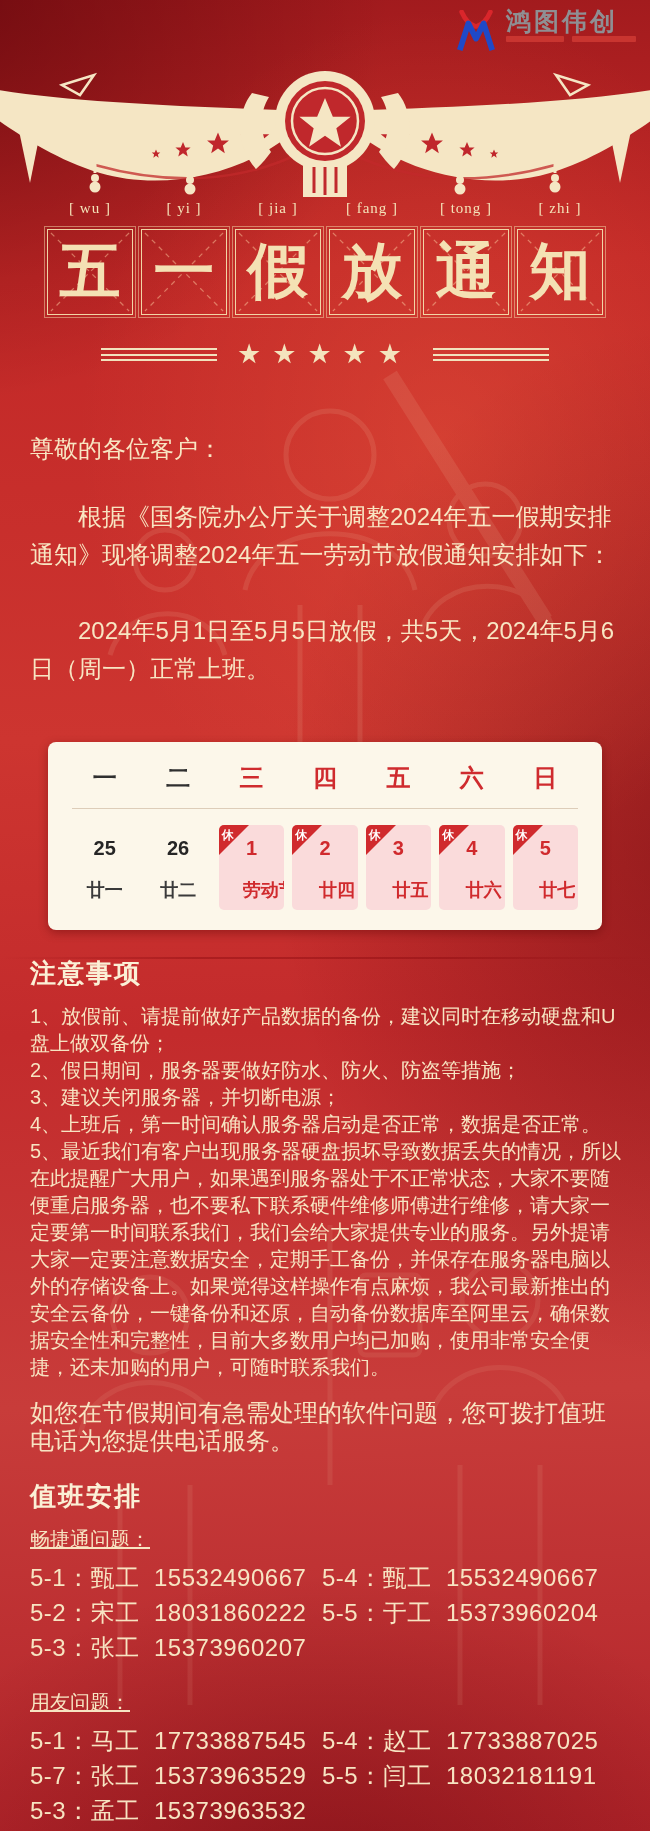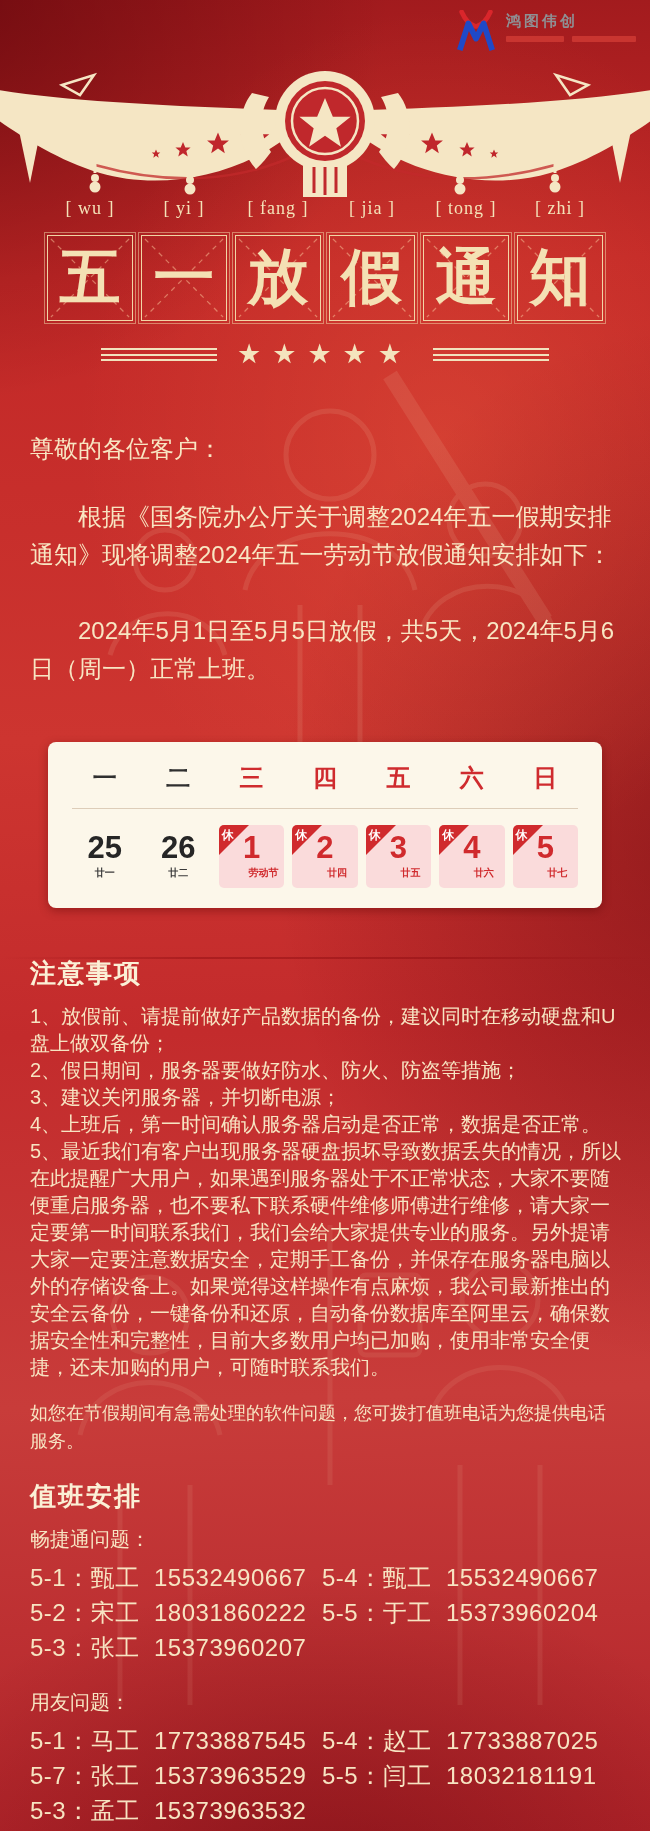--- a/index.html
+++ b/index.html
@@ -9,32 +9,32 @@
     background:
       radial-gradient(90% 38% at 68% 24%, rgba(255,115,72,.26), rgba(255,115,72,0) 62%),
       radial-gradient(120% 52% at 108% 46%, rgba(92,4,10,.48), rgba(92,4,10,0) 55%),
       radial-gradient(130% 42% at -8% 0%, rgba(76,0,6,.55), rgba(76,0,6,0) 52%),
       radial-gradient(120% 30% at 50% 104%, rgba(90,2,8,.45), rgba(90,2,8,0) 60%),
       linear-gradient(178deg,#a01a1d 0%,#c22827 15%,#cd3530 40%,#c32b2c 56%,#c83c3a 76%,#b2242a 100%);
   }
   .z{position:absolute;z-index:2;}
   
   .logo{top:10px;right:14px;display:flex;align-items:flex-start;gap:7px;}
-  .logo-text .name{font-size:15px;font-weight:bold;color:#8f8f93;letter-spacing:3px;line-height:22px;}
+  .logo-text .name{font-size:25px;font-weight:bold;color:#8f8f93;letter-spacing:3px;line-height:22px;}
   .logo-text .bars{display:flex;gap:8px;margin-top:4px;}
   .tag-bar{height:6px;background:#cf3a34;border-radius:1px;opacity:.85;}
   .tag-bar.b1{width:58px}.tag-bar.b2{width:64px}
   
   .banner{top:55px;left:0;width:650px;height:150px;}
   
   .fig{pointer-events:none;z-index:1;}
   
   .title-row{top:196px;left:47px;display:flex;gap:8px;}
   .title-cell{width:86px;text-align:center;}
-  .py{font-family:"Liberation Serif","DejaVu Serif",serif;font-size:18px;color:#f4e2b8;height:24px;line-height:24px;margin-bottom:15px;letter-spacing:1px;}
+  .py{font-family:"Liberation Serif","DejaVu Serif",serif;font-size:15px;color:#f4e2b8;height:24px;line-height:24px;margin-bottom:9px;letter-spacing:1px;}
   .char-box{position:relative;width:86px;height:86px;box-sizing:border-box;
     border:1px solid rgba(244,222,172,.95);outline:1px solid rgba(244,222,172,.5);outline-offset:2.5px;}
   .xlines{position:absolute;left:0;top:0;width:100%;height:100%;}
   .xlines line{stroke:rgba(248,188,148,.55);stroke-width:1.3;stroke-dasharray:5 5;}
   .ch{position:relative;display:block;font-family:"Liberation Serif","DejaVu Serif",serif;font-weight:bold;font-size:61px;line-height:84px;color:#f4e1b4;}
   
   .stars-row{top:337px;left:0;width:650px;display:flex;align-items:center;justify-content:center;gap:20px;}
   .hline{width:116px;height:13px;background:repeating-linear-gradient(180deg,#f2e2bd 0 2px,rgba(0,0,0,0) 2px 5.5px);}
   .star-string{font-size:27px;color:#f4e4bd;letter-spacing:11px;line-height:34px;white-space:nowrap;}
   
@@ -44,36 +44,36 @@
   .para.last{margin:0;}
   
   .calendar{top:742px;left:48px;width:554px;box-sizing:border-box;background:#fcf7ea;border-radius:8px;
     box-shadow:0 3px 10px rgba(80,0,0,.38);padding:18px 24px 20px;}
   .cal-head{display:grid;grid-template-columns:repeat(7,1fr);column-gap:8px;text-align:center;
     font-size:24px;font-weight:bold;color:#2f2f2f;padding:2px 0 14px;border-bottom:1px solid #ddcdb9;margin-bottom:16px;}
   .wd.hl{color:#cf2b2e;}
   .cal-days{display:grid;grid-template-columns:repeat(7,1fr);column-gap:8px;}
   .day{position:relative;text-align:center;border-radius:5px;padding:7px 0 8px;overflow:hidden;}
   .day.rest{background:#fadbdb;}
-  .num{font-size:31px;font-weight:bold;color:#262626;line-height:32px;}
+  .num{font-size:20px;font-weight:bold;color:#262626;line-height:32px;}
   .day.rest .num{color:#d02a2d;}
-  .sub{font-size:10px;font-weight:bold;color:#3a3a3a;margin-top:2px;white-space:nowrap;}
+  .sub{font-size:18px;font-weight:bold;color:#3a3a3a;margin-top:14px;white-space:nowrap;}
   .day.rest .sub{color:#d02a2d;padding-left:24px;}
   .corner{display:none;position:absolute;top:0;left:0;width:0;height:0;
     border-top:30px solid #d02a2d;border-right:30px solid rgba(0,0,0,0);}
   .corner-txt{display:none;position:absolute;top:2px;left:3px;font-size:12px;color:#fff;font-weight:bold;}
   .day.rest .corner,.day.rest .corner-txt{display:block;}
   
   .seam{top:957px;left:0;width:650px;height:2px;background:linear-gradient(90deg,rgba(140,10,15,0),rgba(140,10,15,.45) 30%,rgba(140,10,15,.45) 70%,rgba(140,10,15,0));z-index:1;}
   .lower{top:956px;left:30px;width:592px;color:#f7e4c2;}
   .sec-h{font-size:26px;font-weight:bold;color:#fbf0d6;letter-spacing:2px;margin:0 0 12px;}
   .note-item{font-size:20px;line-height:27px;margin:0;}
-  .notes-footer{font-size:18px;line-height:28px;margin:18px 0 0;}
+  .notes-footer{font-size:24px;line-height:28px;margin:18px 0 0;}
   .duty-h{margin-top:24px;}
-  .duty-label{font-size:20px;margin:12px 0 14px;}
+  .duty-label{font-size:20px;margin:12px 0 14px;text-decoration:underline;}
   .duty-cols{display:flex;}
   .duty-col{width:292px;}
   .duty-col.right{width:auto;flex:1;}
   .duty-row{font-size:24px;line-height:21px;margin-bottom:14px;white-space:pre;letter-spacing:.5px;}
   .duty-group + .duty-group{margin-top:17px;}
 </style>
 </head>
 <body>
 
 <div class="page">
@@ -202,38 +202,38 @@
         <div class="char-box">
           <svg class="xlines" viewBox="0 0 86 86" preserveAspectRatio="none">
             <line x1="3" y1="3" x2="83" y2="83"></line>
             <line x1="83" y1="3" x2="3" y2="83"></line>
           </svg>
           <span class="ch">一</span>
         </div>
       </div>
 
       <div class="title-cell">
+        <div class="py">[ jia ]</div>
+        <div class="char-box">
+          <svg class="xlines" viewBox="0 0 86 86" preserveAspectRatio="none">
+            <line x1="3" y1="3" x2="83" y2="83"></line>
+            <line x1="83" y1="3" x2="3" y2="83"></line>
+          </svg>
+          <span class="ch">假</span>
+        </div>
+      </div>
+
+      <div class="title-cell">
         <div class="py">[ fang ]</div>
         <div class="char-box">
           <svg class="xlines" viewBox="0 0 86 86" preserveAspectRatio="none">
             <line x1="3" y1="3" x2="83" y2="83"></line>
             <line x1="83" y1="3" x2="3" y2="83"></line>
           </svg>
           <span class="ch">放</span>
-        </div>
-      </div>
-
-      <div class="title-cell">
-        <div class="py">[ jia ]</div>
-        <div class="char-box">
-          <svg class="xlines" viewBox="0 0 86 86" preserveAspectRatio="none">
-            <line x1="3" y1="3" x2="83" y2="83"></line>
-            <line x1="83" y1="3" x2="3" y2="83"></line>
-          </svg>
-          <span class="ch">假</span>
         </div>
       </div>
 
       <div class="title-cell">
         <div class="py">[ tong ]</div>
         <div class="char-box">
           <svg class="xlines" viewBox="0 0 86 86" preserveAspectRatio="none">
             <line x1="3" y1="3" x2="83" y2="83"></line>
             <line x1="83" y1="3" x2="3" y2="83"></line>
           </svg>

